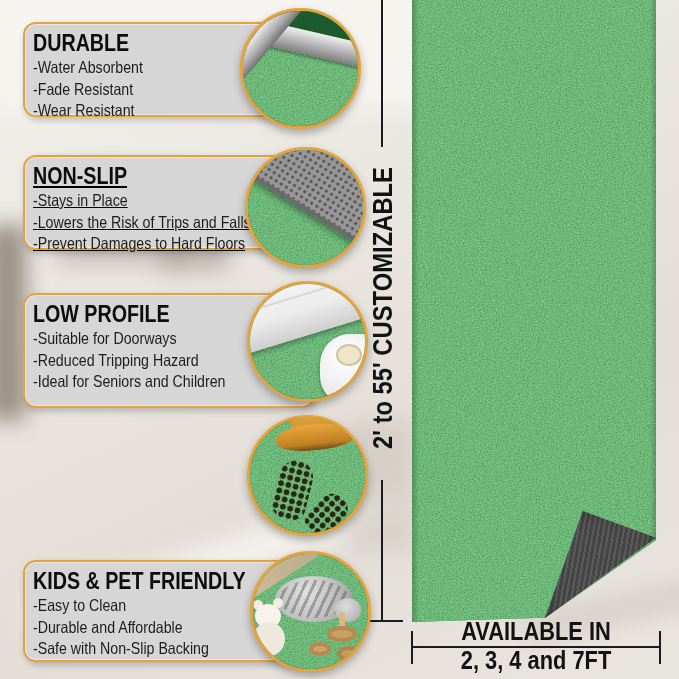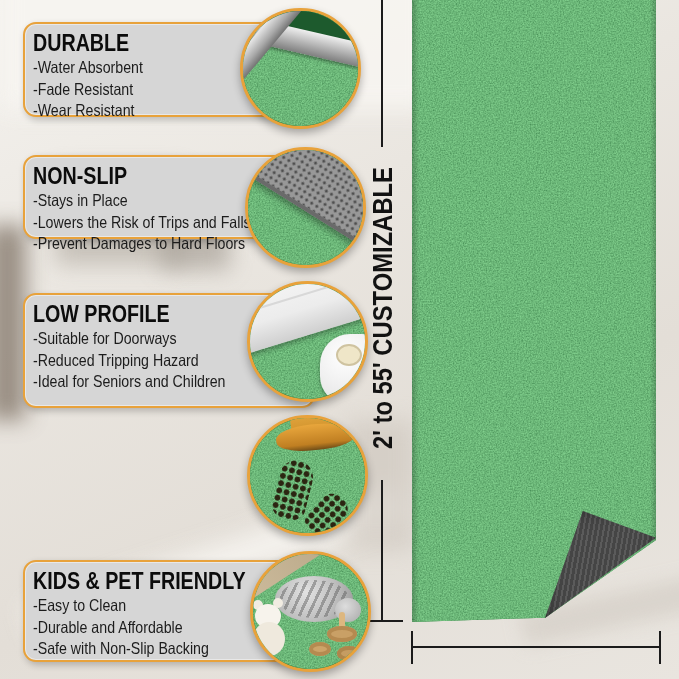--- a/index.html
+++ b/index.html
@@ -162,41 +162,45 @@
 
   <div class="dim v1"></div>
   <div class="dim v2"></div>
   <div class="dim vtick"></div>
   <div class="dim hline"></div>
   <div class="dim htick-l"></div>
   <div class="dim htick-r"></div>
 
   <div class="size-label">2' to 55' CUSTOMIZABLE</div>
 
+  <div class="availability">
+    <div class="line">AVAILABLE IN</div>
+    <div class="line l2">2, 3, 4 and 7FT</div>
+  </div>
 
   <div class="feature-box" style="top:22px;height:95px;">
     <div class="feature-title">DURABLE</div>
     <div class="feature-items">
       <div class="feature-item">-Water Absorbent</div>
       <div class="feature-item">-Fade Resistant</div>
       <div class="feature-item">-Wear Resistant</div>
     </div>
   </div>
   <div class="photo-circle" style="left:240px;top:8px;">
     <svg width="115" height="115">
         <rect width="115" height="115" filter="url(#grassF)"></rect>
       </svg>
     <div class="scene">
       <div class="th-darkgreen"></div>
       <div class="th-bar1"></div>
       <div class="th-bar2"></div>
     </div>
   </div>
 
-  <div class="feature-box" style="top:155px;height:84px;">
+  <div class="feature-box" style="top:155px;height:95px;text-decoration:underline;">
     <div class="feature-title">NON-SLIP</div>
     <div class="feature-items">
       <div class="feature-item">-Stays in Place</div>
       <div class="feature-item">-Lowers the Risk of Trips and Falls</div>
       <div class="feature-item">-Prevent Damages to Hard Floors</div>
     </div>
   </div>
   <div class="photo-circle" style="left:245px;top:147px;">
     <svg width="115" height="115">
         <rect width="115" height="115" filter="url(#grassF)"></rect>

